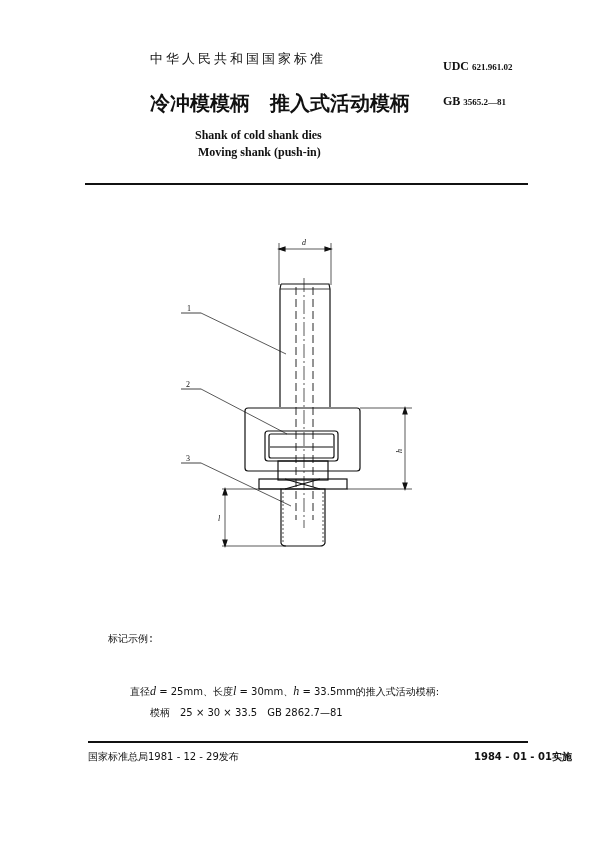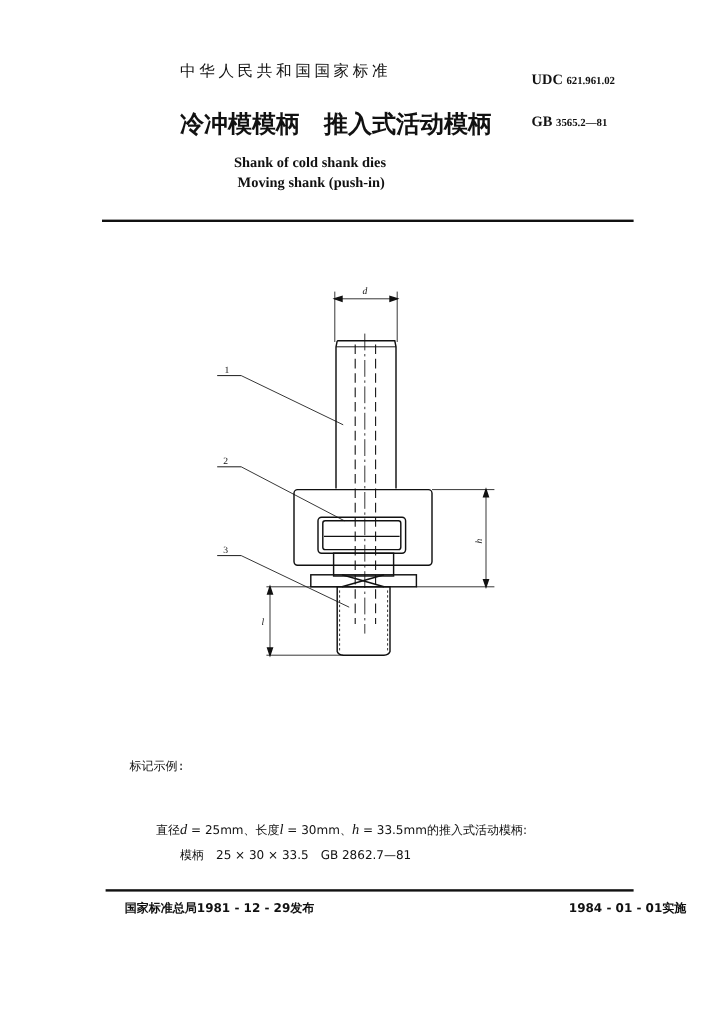--- a/index.html
+++ b/index.html
@@ -12,21 +12,21 @@
   .gb { left:443px; top:94px; font-family:"Liberation Serif", serif; font-weight:bold; font-size:12px; }
   .title-cn { left:150px; top:90px; font-family:"DejaVu Sans", sans-serif; font-size:20px; font-weight:bold;text-align:center; }
   .title-en1 { left:195px; top:128px; font-family:"Liberation Serif", serif; font-weight:bold; font-size:12px; }
   .title-en2 { left:198px; top:145px; font-family:"Liberation Serif", serif; font-weight:bold; font-size:12px; }
   .rule-top { left:85px; top:183px; width:443px; height:2px; background:#111; }
   .rule-bot { left:88px; top:741px; width:440px; height:2px; background:#111; }
   .drawing { left:170px; top:230px; width:260px; height:330px; }
   .note-label { left:108px; top:632px; font-family:Liberation Mono, monospace; font-size:10px; }
   .note-line1 { left:130px; top:684px; font-family:"DejaVu Sans", sans-serif; font-size:10px; }
   .note-line2 { left:150px; top:664px; font-family:"DejaVu Sans", sans-serif; font-size:10px;margin-top:42px; }
-  .issue { left:88px; top:750px; font-family:"DejaVu Sans", sans-serif; font-weight:bold; font-size:10px;margin-left:16px; }
+  .issue { left:88px; top:750px; font-family:"DejaVu Sans", sans-serif; font-weight:normal; font-size:10px; }
   .effect { left:474px; top:750px; font-family:"DejaVu Sans", sans-serif; font-weight:bold; font-size:10px; }
   .ital { font-style:italic; font-family:"Liberation Serif", serif; font-size:12px; }
 </style>
 </head>
 <body>
 
 <div class="abs std-name">中华人民共和国国家标准</div>
 
 <div class="abs udc">
   <span>UDC</span>

